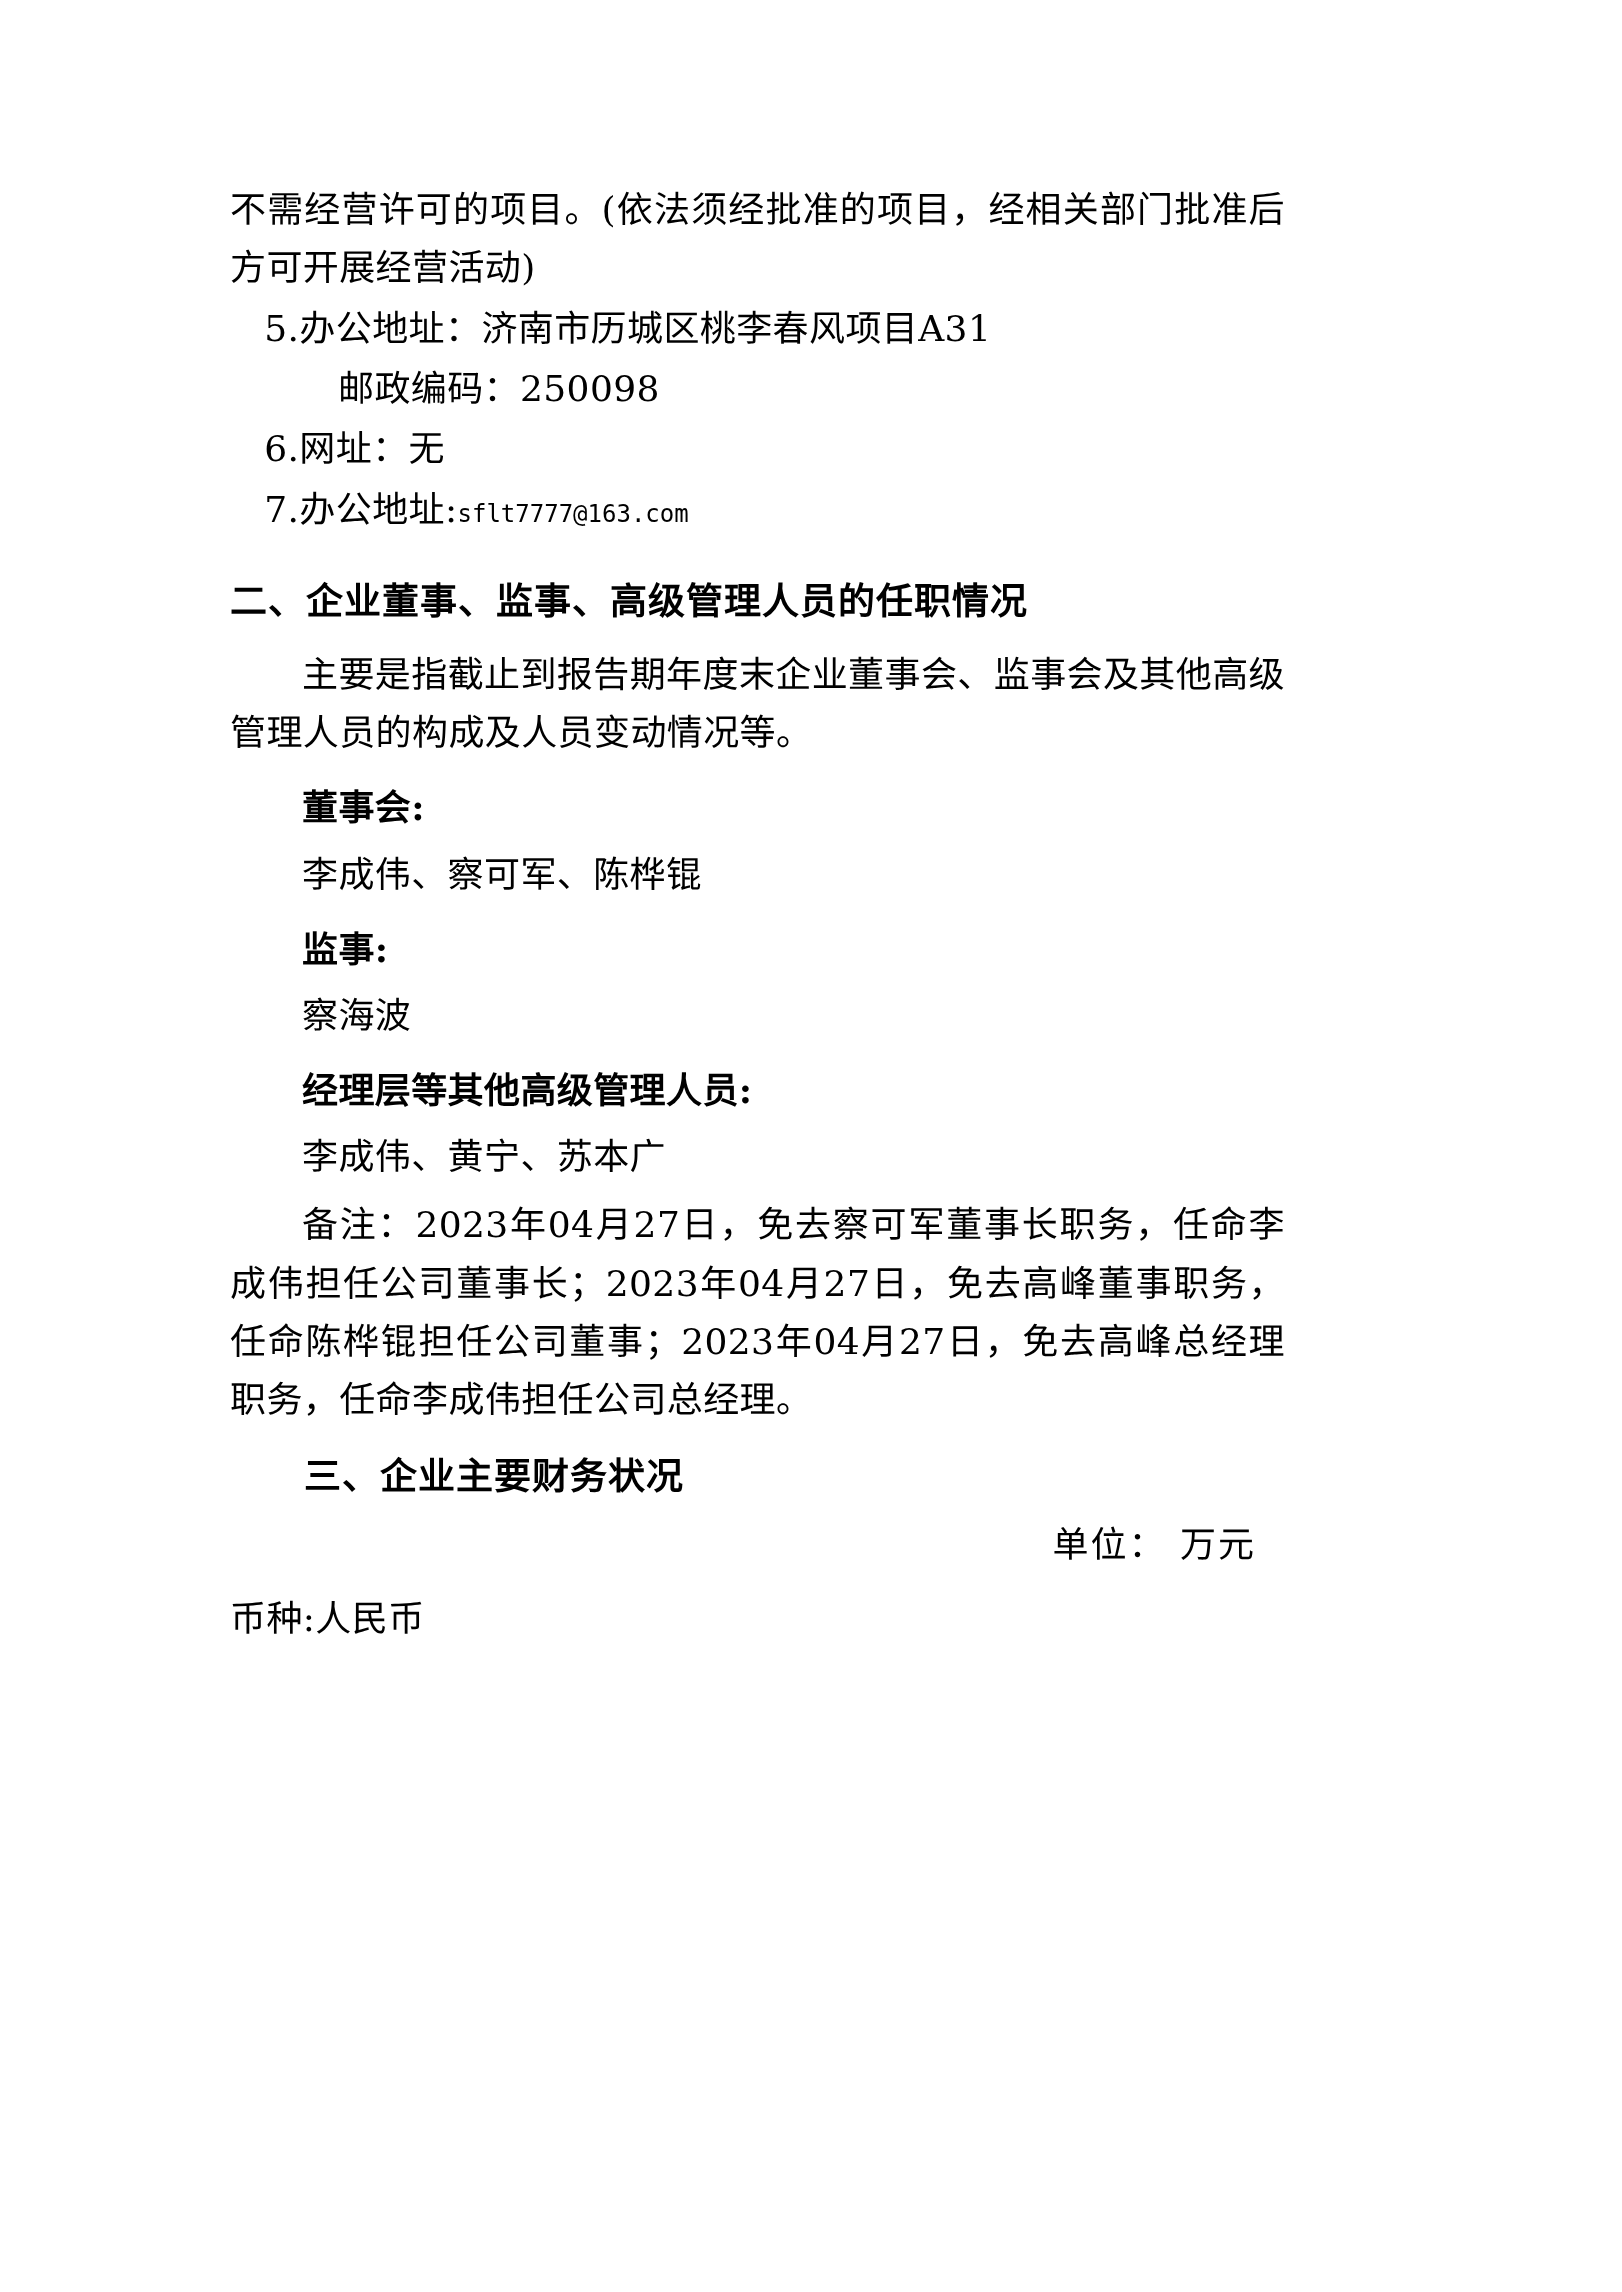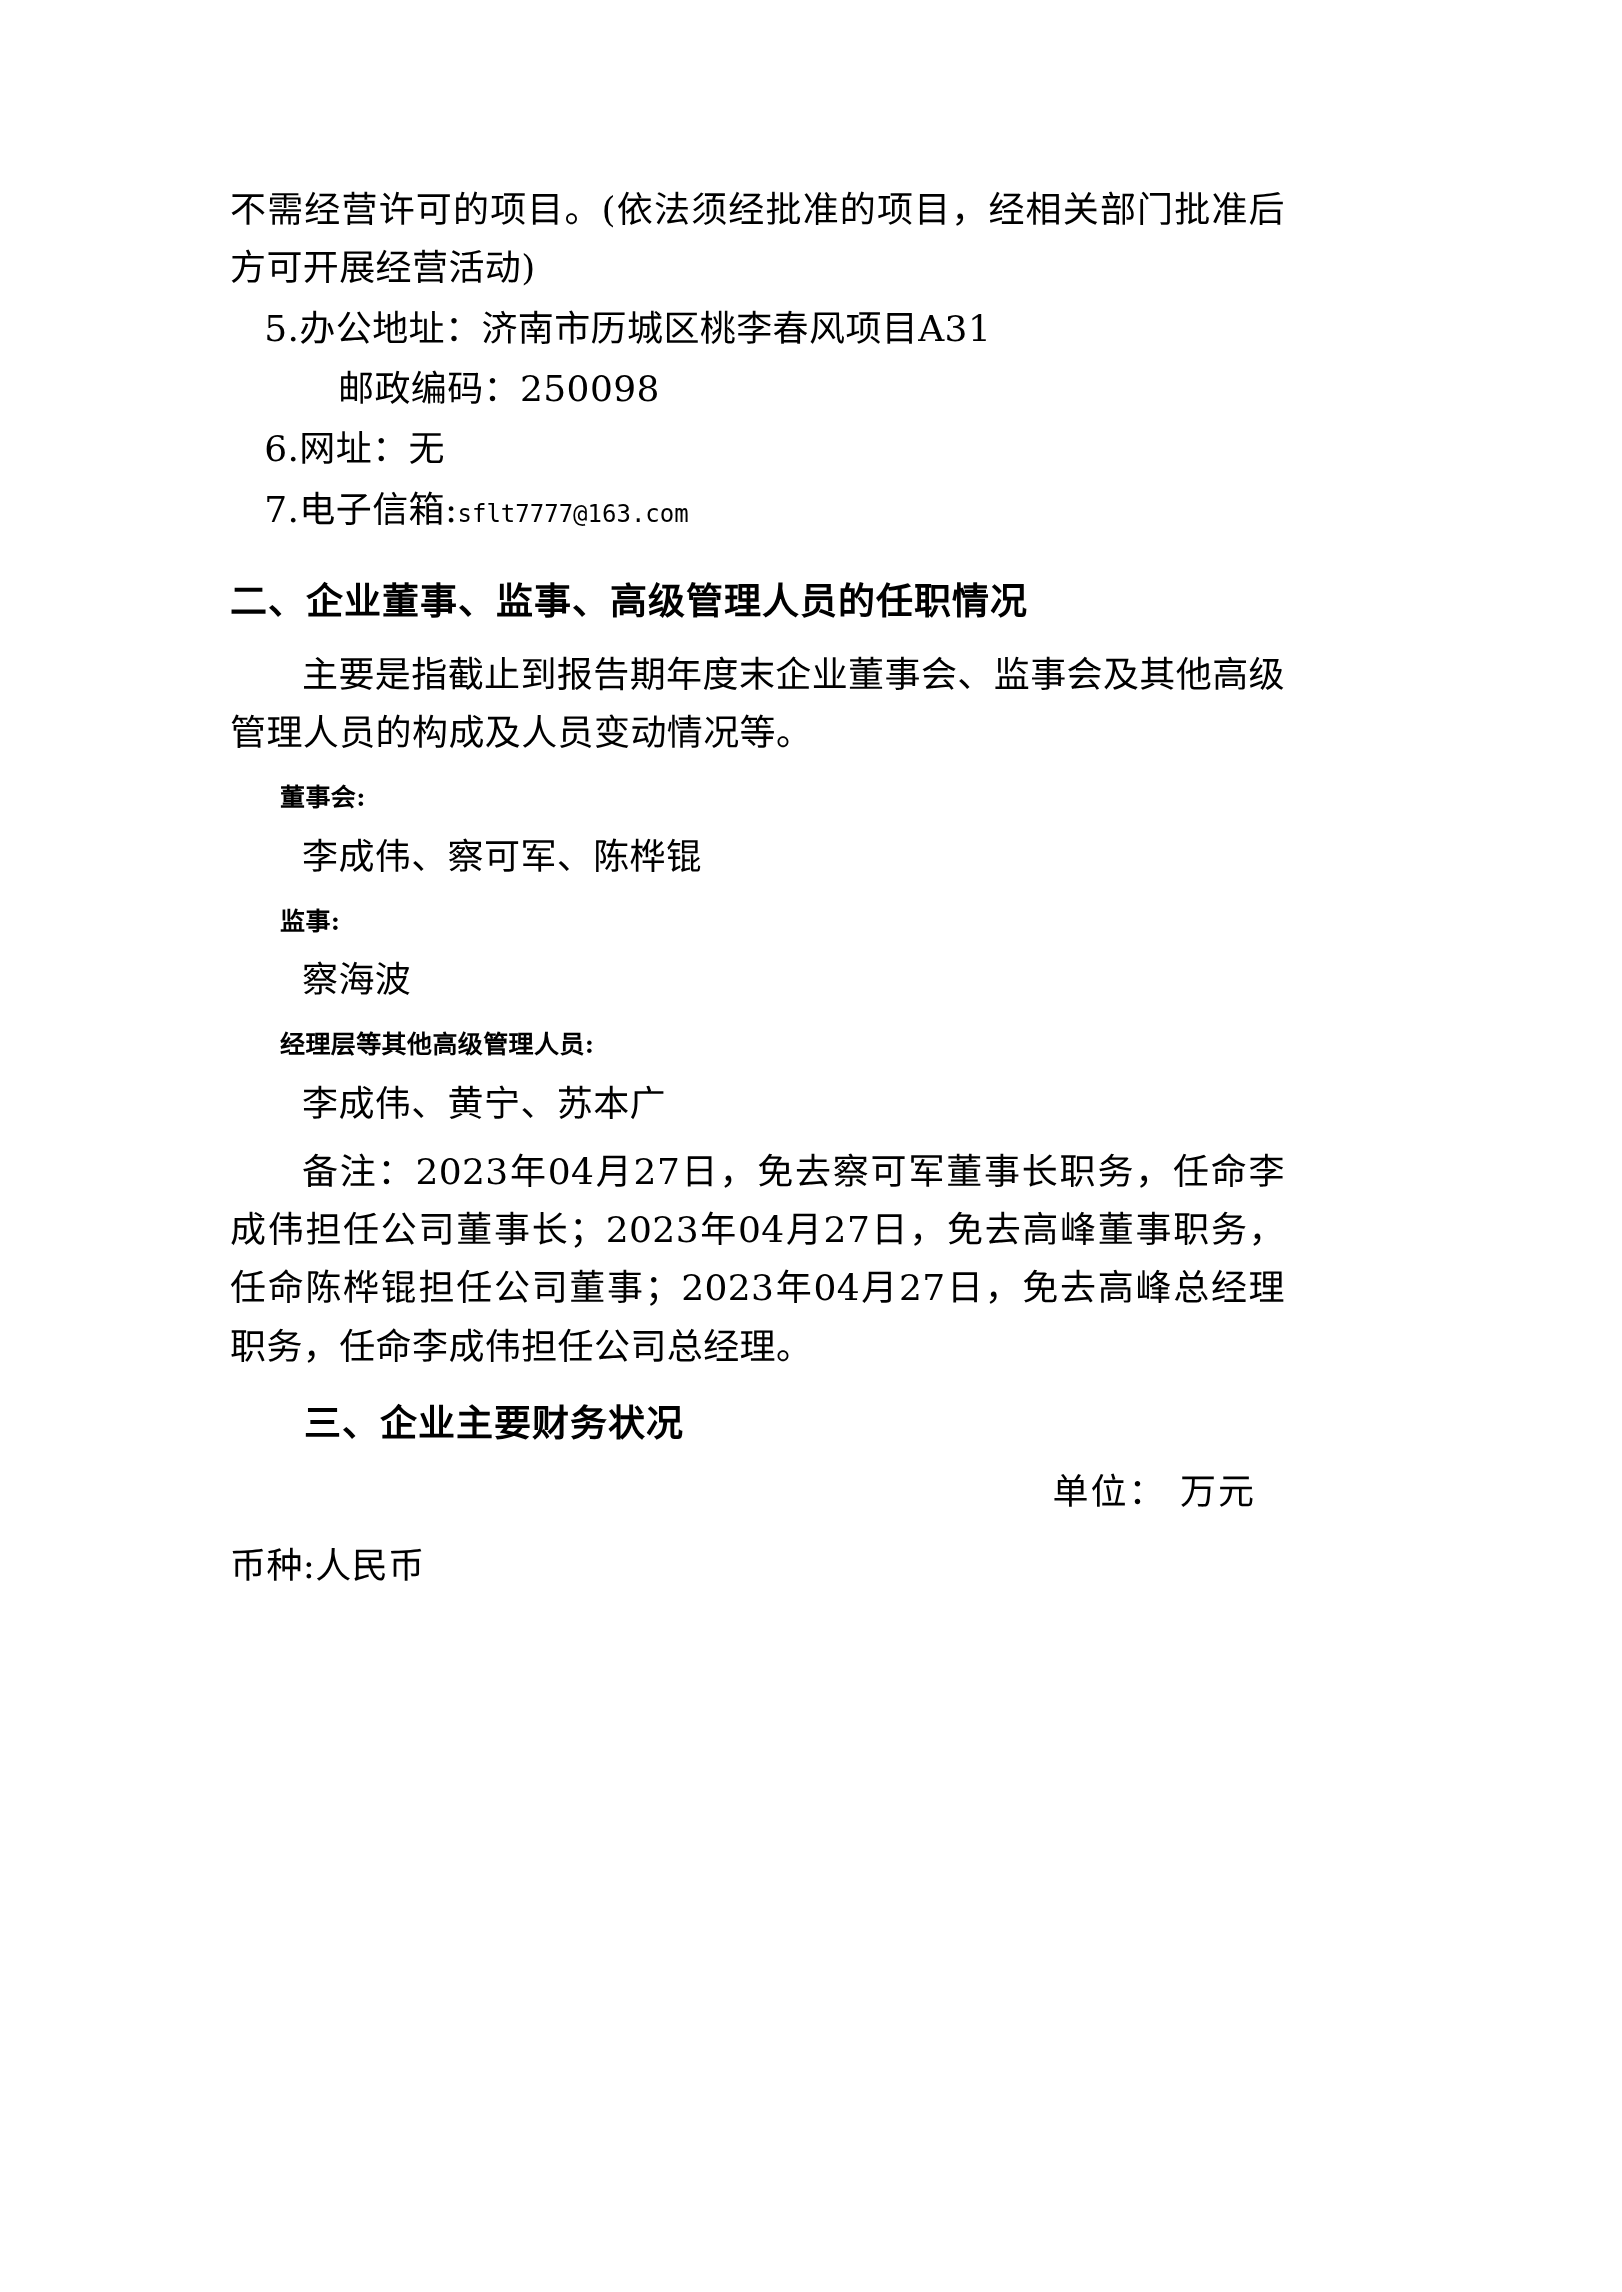--- a/index.html
+++ b/index.html
@@ -68,21 +68,21 @@
   .section-heading-left {
     font-weight: bold;
     font-size: 37px;
     text-indent: 2em;
     margin-top: 17.6px;
     margin-bottom: 5.9px;
     letter-spacing: 1px;
   }
   .sub-heading {
     font-weight: bold;
-    font-size: 25px;
+    font-size: 36px;
     text-indent: 2em;
     margin-top: 15.7px;
     margin-bottom: 7.8px;
   }
   .name-line {
     text-indent: 2em;
     margin-top: 9px;
     margin-bottom: 9.8px;
   }
   .unit-line {
@@ -112,21 +112,21 @@
 
     <p class="hang-item-sub">
       <span>邮政编码：</span><span class="num">250098</span>
     </p>
 
     <p class="hang-item">
       <span class="num">6.</span><span>网址：</span><span>无</span>
     </p>
 
     <p class="hang-item">
-      <span class="num">7.</span><span>电子信箱:</span><span class="mono">sflt7777@163.com</span>
+      <span class="num">7.</span><span>办公地址:</span><span class="mono">sflt7777@163.com</span>
     </p>
 
 
     <div class="spacer-sm"></div>
 
     <p class="section-heading">二、企业董事、监事、高级管理人员的任职情况</p>
 
     <p class="para-indent">主要是指截止到报告期年度末企业董事会、监事会及其他高级管理人员的构成及人员变动情况等。</p>
 
     <p class="sub-heading">董事会:</p>

